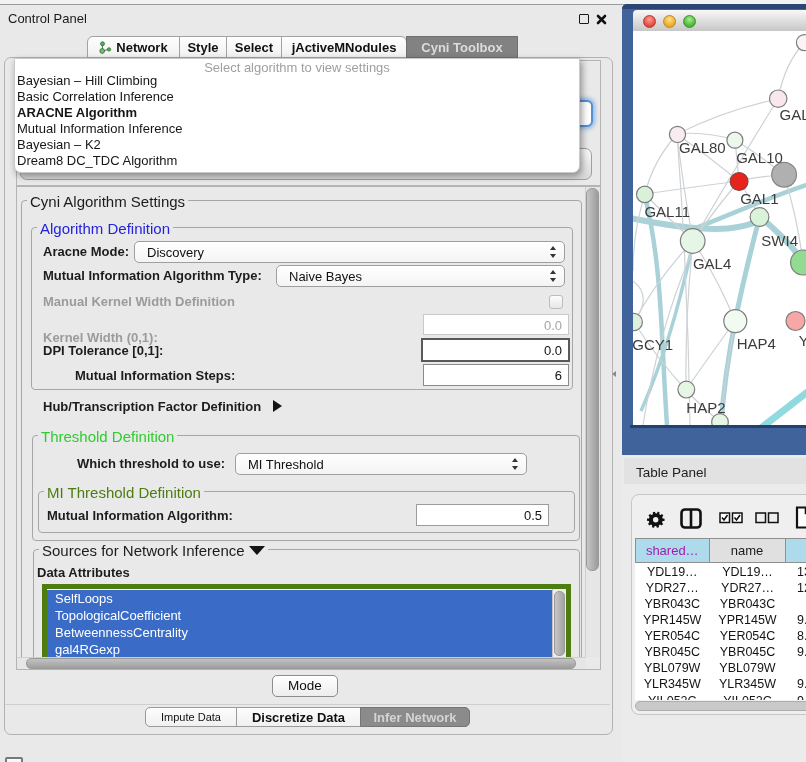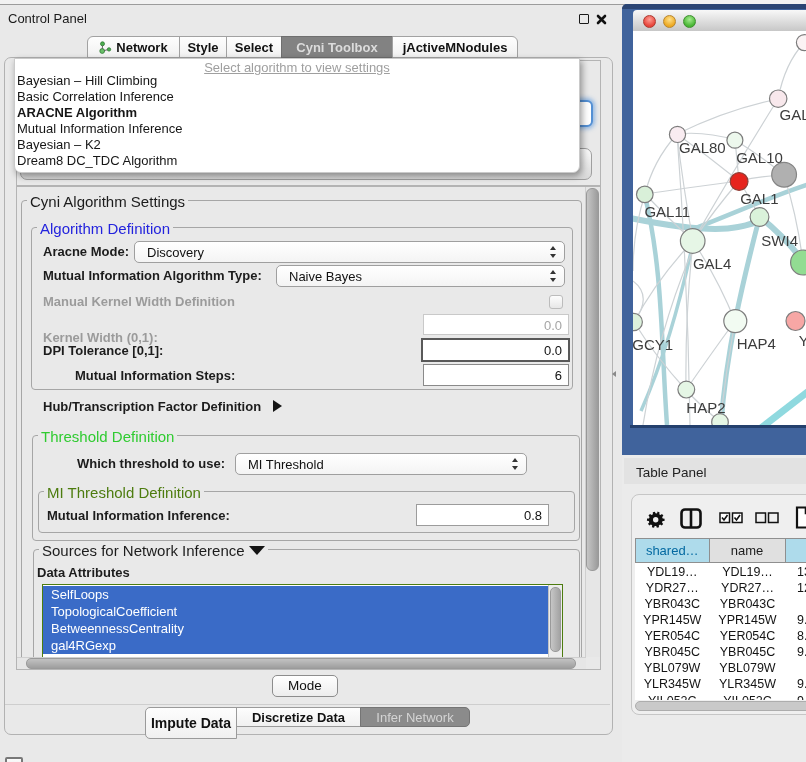--- a/index.html
+++ b/index.html
@@ -34,22 +34,22 @@
     <div style="box-sizing:border-box;width:93px;height:22px;background:linear-gradient(#fefefe,#f1f1f1);border:1px solid #a2a2a2;border-radius:6px 0 0 0;display:flex;align-items:center;justify-content:center;font-size:13px;font-weight:600;color:#111;">
       <svg width="13" height="13" viewBox="0 0 13 13" style="margin-right:4px;">
         <circle cx="3.5" cy="2.8" r="2" fill="#4caf50" stroke="#2d7a31" stroke-width="0.8"></circle>
         <circle cx="3.2" cy="10" r="2.4" fill="#6abf69" stroke="#2d7a31" stroke-width="0.8"></circle>
         <circle cx="10" cy="8.4" r="1.7" fill="#4caf50" stroke="#2d7a31" stroke-width="0.8"></circle>
         <path d="M3.5 4.6 L3.3 7.8 M5.2 9.6 L8.5 8.7" stroke="#555" stroke-width="0.9"></path>
       </svg>
       Network</div>
     <div style="box-sizing:border-box;width:48px;height:22px;margin-left:-1px;background:linear-gradient(#fefefe,#f1f1f1);border:1px solid #a2a2a2;display:flex;align-items:center;justify-content:center;font-size:13px;font-weight:600;color:#111;">Style</div>
     <div style="box-sizing:border-box;width:56px;height:22px;margin-left:-1px;background:linear-gradient(#fefefe,#f1f1f1);border:1px solid #a2a2a2;display:flex;align-items:center;justify-content:center;font-size:13px;font-weight:600;color:#111;">Select</div>
+    <div style="box-sizing:border-box;width:126px;height:22px;margin-left:-1px;background:linear-gradient(#fefefe,#f1f1f1);border:1px solid #a2a2a2;border-radius:0 6px 0 0;display:flex;align-items:center;justify-content:center;font-size:13px;font-weight:600;color:#111;">jActiveMNodules</div>
     <div style="box-sizing:border-box;width:112px;height:22px;margin-left:-1px;background:#828282;border:1px solid #6f6f6f;display:flex;align-items:center;justify-content:center;font-size:13px;font-weight:600;color:#dcdcdc;">Cyni Toolbox</div>
-    <div style="box-sizing:border-box;width:126px;height:22px;margin-left:-1px;background:linear-gradient(#fefefe,#f1f1f1);border:1px solid #a2a2a2;border-radius:0 6px 0 0;display:flex;align-items:center;justify-content:center;font-size:13px;font-weight:600;color:#111;">jActiveMNodules</div>
   </div>
 
   <div class="abs" style="left:16px;top:60px;width:583px;height:124px;border:1px solid #b4b4b4;background:#e9e9e9;"></div>
   <div class="abs" style="left:20px;top:100px;width:569px;height:23px;background:#fff;border:2.5px solid #5490d4;border-radius:6px;box-shadow:0 0 4px 1.5px rgba(90,150,220,0.6);"></div>
   <div class="abs" style="left:20px;top:148px;width:570px;height:30px;background:linear-gradient(#fafafa,#d8d8d8);border:1px solid #9f9f9f;border-radius:7px;"></div>
 
   <div class="abs" style="left:16px;top:186px;width:583px;height:482px;border:1px solid #b4b4b4;background:#e9e9e9;overflow:hidden;">
 
     <div class="abs" style="left:0;top:0;width:568px;height:480px;overflow:hidden;" id="viewport">
 
@@ -90,67 +90,67 @@
 
       <div class="tbox" style="left:15px;top:248px;width:546px;height:104px;">
         <span style="color:#2fcb30;">Threshold Definition</span>
         <div class="lbl" style="left:44px;top:20px;">Which threshold to use:</div>
         <div class="combo" style="left:202px;top:17px;width:290px;height:20px;">
           <span class="ct">MI Threshold</span>
           <span class="carr"></span>
         </div>
         <div class="tbox" style="left:5px;top:55px;width:535px;height:40px;">
           <span style="color:#4d7c0f;">MI Threshold Definition</span>
-          <div class="lbl" style="left:8px;top:16px;">Mutual Information Inference:</div>
+          <div class="lbl" style="left:8px;top:16px;">Mutual Information Algorithm:</div>
           <div class="fld" style="left:377px;top:12px;width:131px;height:20px;border-color:#9c9c9c;">
-            <span>0.8</span>
+            <span>0.5</span>
           </div>
         </div>
       </div>
 
       <div class="tbox" style="left:16px;top:362px;width:545px;height:130px;border-radius:4px 4px 0 0;">
         <span style="color:#1c1c1c;font-weight:normal;">Sources for Network Inference <span style="display:inline-block;width:0;height:0;border-left:8px solid transparent;border-right:8px solid transparent;border-top:9px solid #141414;vertical-align:1px;"></span></span>
       </div>
       <div class="lbl" style="left:20px;top:378px;">Data Attributes</div>
-      <div class="abs" style="left:25px;top:397px;width:519px;height:72px;background:#fff;border:1px solid #4d7c0f;overflow:hidden;">
+      <div class="abs" style="left:25px;top:397px;width:519px;height:72px;background:#fff;border:5px solid #4d7c0f;overflow:hidden;">
         <div style="position:absolute;left:0;top:1px;width:505px;height:68px;background:#3a6bc7;color:#fff;font-size:13px;line-height:17px;padding-left:8px;box-sizing:border-box;">
           SelfLoops<br>TopologicalCoefficient<br>BetweennessCentrality<br>gal4RGexp
         </div>
         <div style="position:absolute;right:0;top:0;width:13px;height:72px;background:#ececec;border-left:1px solid #c2c2c2;"></div>
         <div style="position:absolute;right:1.5px;top:2px;width:9px;height:63px;background:linear-gradient(90deg,#c6c6c6,#a3a3a3);border:1px solid #9a9a9a;border-radius:5px;"></div>
       </div>
     </div>
 
     <div class="abs" style="right:0;top:0;width:14px;height:470px;background:#e6e6e6;border-left:1px solid #cfcfcf;"></div>
     <div class="abs" style="right:1px;top:1px;width:11px;height:381px;border-radius:6px;background:linear-gradient(90deg,#c6c6c6,#9b9b9b);border:1px solid #999;"></div>
 
     <div class="abs" style="left:0;bottom:0;width:569px;height:11px;background:#e6e6e6;border-top:1px solid #cfcfcf;"></div>
     <div class="abs" style="left:9px;bottom:0.5px;width:548px;height:9px;border-radius:5px;background:linear-gradient(#c2c2c2,#9e9e9e);border:1px solid #9a9a9a;"></div>
   </div>
 
   <div class="abs" style="left:14px;top:58px;width:564px;height:113px;background:#fff;border:1px solid #cacaca;border-radius:0 0 7px 7px;box-shadow:2px 3px 7px rgba(0,0,0,0.4);z-index:40;font-size:13px;color:#161616;">
-    <div style="position:absolute;left:0;top:0.5px;width:100%;text-align:center;color:#9f9f9f;text-decoration:underline;">Select algorithm to view settings</div>
+    <div style="position:absolute;left:0;top:0.5px;width:100%;text-align:center;color:#9f9f9f;">Select algorithm to view settings</div>
     <div style="position:absolute;left:2px;top:14px;line-height:16.1px;">
       Bayesian – Hill Climbing<br>
       Basic Correlation Inference<br>
       <b>ARACNE Algorithm</b><br>
       Mutual Information Inference<br>
       Bayesian – K2<br>
       Dream8 DC_TDC Algorithm
     </div>
   </div>
 
   <div class="abs" style="left:272px;top:675px;width:64px;height:20px;background:linear-gradient(#ffffff,#ededed);border:1px solid #8d8d8d;border-radius:5px;text-align:center;font-size:13.5px;color:#111;line-height:20px;z-index:5;">Mode</div>
 
   <div class="abs" style="left:5px;top:704px;width:605px;border-top:1px solid #cecece;"></div>
 
   <div class="abs" style="left:145px;top:707px;height:20px;display:flex;z-index:5;">
-    <div style="box-sizing:border-box;width:92px;height:32px;background:linear-gradient(#fdfdfd,#f0f0f0);border:1px solid #9a9a9a;border-radius:5px 0 0 5px;display:flex;align-items:center;justify-content:center;font-size:14px;font-weight:700;color:#111;">Impute Data</div>
+    <div style="box-sizing:border-box;width:92px;height:20px;background:linear-gradient(#fdfdfd,#f0f0f0);border:1px solid #9a9a9a;border-radius:5px 0 0 5px;display:flex;align-items:center;justify-content:center;font-size:11px;font-weight:400;color:#111;">Impute Data</div>
     <div style="box-sizing:border-box;width:125px;height:20px;margin-left:-1px;background:linear-gradient(#fdfdfd,#f0f0f0);border:1px solid #9a9a9a;display:flex;align-items:center;justify-content:center;font-size:13px;font-weight:600;color:#111;">Discretize Data</div>
-    <div style="box-sizing:border-box;width:110px;height:20px;margin-left:-1px;background:#8b8b8b;border:1px solid #757575;border-radius:0 5px 5px 0;display:flex;align-items:center;justify-content:center;font-size:13px;font-weight:400;color:#d4d4d4;">Infer Network</div>
+    <div style="box-sizing:border-box;width:110px;height:20px;margin-left:-1px;background:#8b8b8b;border:1px solid #757575;border-radius:0 5px 5px 0;display:flex;align-items:center;justify-content:center;font-size:13px;font-weight:700;color:#d4d4d4;">Infer Network</div>
   </div>
 
   <div class="abs" style="left:5px;top:757px;width:14px;height:12px;border:2px solid #787878;border-radius:2px;background:linear-gradient(#fcfcfc,#e2e2e2);"></div>
 
   <div class="abs" style="left:612px;top:371px;width:0;height:0;border-top:3.5px solid transparent;border-bottom:3.5px solid transparent;border-right:4.5px solid #8a8a8a;"></div>
 
   <div class="abs" style="left:622px;top:4px;width:184px;height:451px;background:#40639c;border-radius:5px 0 0 0;overflow:hidden;">
     <div class="abs" style="left:0;top:0;width:184px;height:5px;background:#2b4574;"></div>
     <div class="abs" style="left:11px;top:6px;width:173px;height:21px;background:linear-gradient(#f8f8f8,#c7c7c7);border-radius:4px 0 0 0;border-bottom:1px solid #909090;">
       <div class="abs" style="left:10px;top:4.5px;width:11px;height:11px;border-radius:50%;background:radial-gradient(circle at 50% 32%,#ff9d94,#e6443a 70%);border:1px solid #ad3a30;"></div>
@@ -252,21 +252,21 @@
   <svg class="abs" style="left:755px;top:512px;" width="24" height="12" viewBox="0 0 24 12">
     <rect x="1" y="1" width="9.5" height="9.5" fill="none" stroke="#111" stroke-width="1.5"></rect>
     <rect x="13.5" y="1" width="9.5" height="9.5" fill="none" stroke="#111" stroke-width="1.5"></rect>
   </svg>
   <svg class="abs" style="left:795px;top:506px;" width="18" height="23" viewBox="0 0 18 23">
     <path d="M2,1.5 L11,1.5 L16.5,7 L16.5,21.5 L2,21.5 Z" fill="#fff" stroke="#111" stroke-width="2.2"></path>
     <path d="M10.5,2 L10.5,7.5 L16.5,7.5" fill="none" stroke="#111" stroke-width="1.6"></path>
   </svg>
 
   <div class="abs" style="left:635px;top:538px;width:171px;height:162px;background:#fff;overflow:hidden;">
-    <div class="abs" style="left:0;top:0;height:25px;width:74.5px;background:#aedbeb;border:1px solid #8f8f8f;box-sizing:border-box;text-align:center;font-size:13px;color:#0369a1;line-height:24px;">shared…</div>
+    <div class="abs" style="left:0;top:0;height:25px;width:74.5px;background:#aedbeb;border:1px solid #8f8f8f;box-sizing:border-box;text-align:center;font-size:13px;color:#a21caf;line-height:24px;">shared…</div>
     <div class="abs" style="left:73.5px;top:0;height:25px;width:77px;background:#e0e0e0;border:1px solid #8f8f8f;box-sizing:border-box;text-align:center;font-size:13px;color:#1c1c1c;line-height:24px;">name</div>
     <div class="abs" style="left:149.5px;top:0;height:25px;width:60px;background:#aedbeb;border:1px solid #8f8f8f;box-sizing:border-box;text-align:center;font-size:13px;color:#1c1c1c;line-height:24px;">A</div>
     <div class="abs" style="left:0;top:25.5px;width:74.5px;text-align:center;font-size:12.5px;color:#141414;line-height:16.14px;">
       YDL19…<br>YDR27…<br>YBR043C<br>YPR145W<br>YER054C<br>YBR045C<br>YBL079W<br>YLR345W<br>YIL052C
     </div>
     <div class="abs" style="left:74.5px;top:25.5px;width:76px;text-align:center;font-size:12.5px;color:#141414;line-height:16.14px;">
       YDL19…<br>YDR27…<br>YBR043C<br>YPR145W<br>YER054C<br>YBR045C<br>YBL079W<br>YLR345W<br>YIL052C
     </div>
     <div class="abs" style="left:162px;top:25.5px;width:40px;text-align:left;font-size:12.5px;color:#141414;line-height:16.14px;">
       13<br>12<br>&nbsp;<br>9.<br>8.<br>9.<br>&nbsp;<br>9.<br>9.

